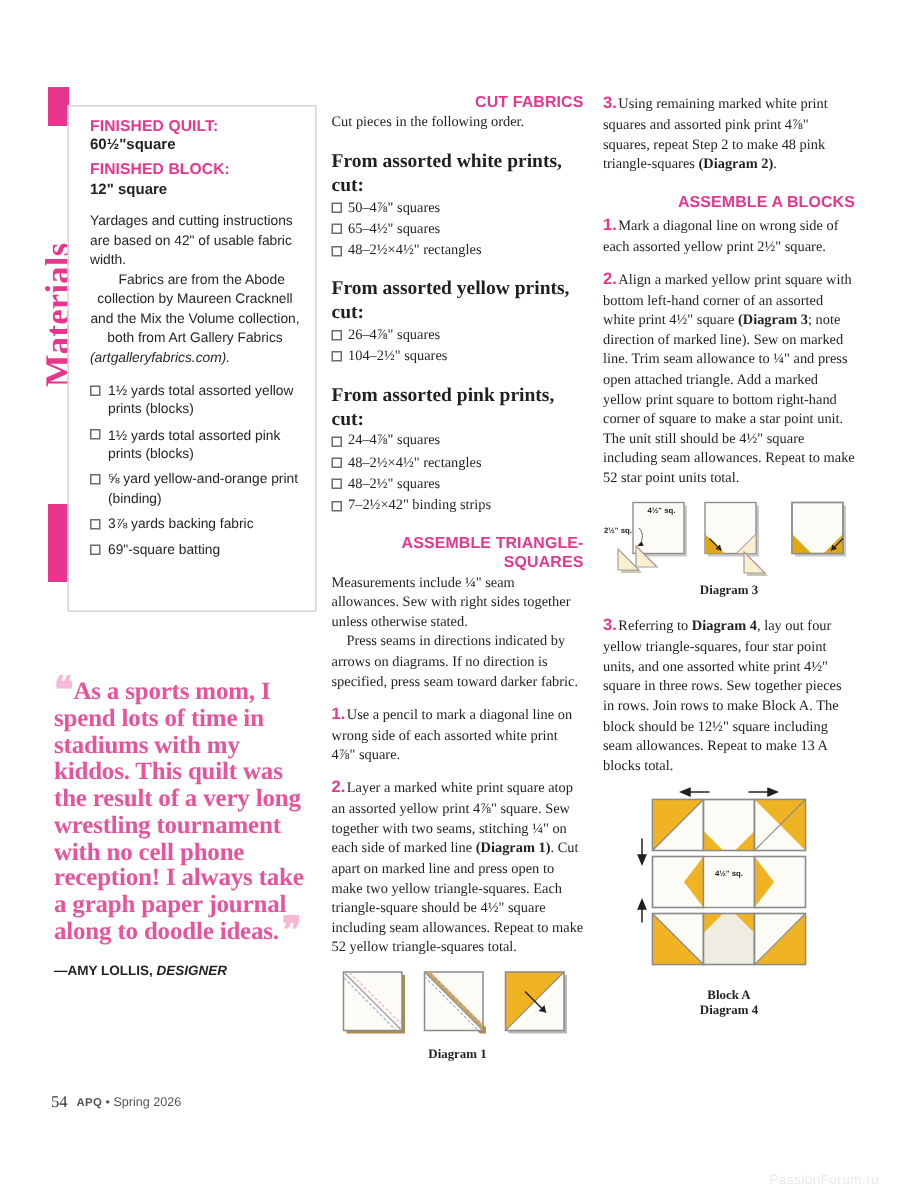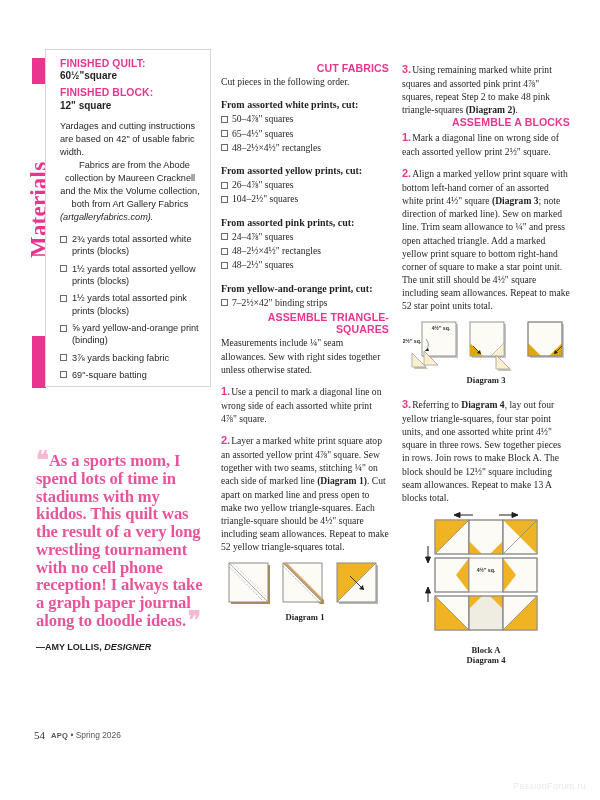--- a/index.html
+++ b/index.html
@@ -23,21 +23,21 @@
   .mat-word{
     flex:1 1 auto;display:flex;align-items:center;justify-content:center;
     writing-mode:vertical-rl;transform:rotate(180deg);
     font-family:"Liberation Serif", serif;
     font-weight:bold;font-size:23px;letter-spacing:.2px;
     color:#e8368f;white-space:nowrap;
   }
 
   
   .mat-box{
-    position:absolute;left:45px;top:49px;width:166px;height:338px;
+    position:absolute;left:45px;top:70px;width:166px;height:338px;
     border:1px solid #d9d6d2;background:#fff;box-sizing:border-box;
     padding:8px 10px 0 14px;
   }
   .mat-h{
     font-family:"Liberation Sans", sans-serif;
     font-weight:bold;font-size:10.4px;color:#e8368f;
     letter-spacing:.1px;line-height:1.18;
   }
   .mat-v{
     font-family:"Liberation Sans", sans-serif;
@@ -84,24 +84,24 @@
   
   .col{position:absolute;width:168px;}
   .col2{left:221px;top:62px;}
   .col3{left:402px;top:62px;}
 
   h2.sec{
     font-family:"Liberation Sans", sans-serif;
     font-weight:bold;font-size:10.6px;color:#e8368f;
     margin:0 0 1px 0;line-height:1.16;letter-spacing:.1px;text-align:right;
   }
-  h2.sec.sp{}
+  h2.sec.sp{margin-top:13px;}
   h3.sub{
     font-family:"Liberation Serif", serif;
-    font-weight:bold;font-size:10px;color:#231f20;
+    font-weight:bold;font-size:13px;color:#231f20;
     margin:11px 0 2px 0;line-height:1.2;
   }
   p.body{
     font-family:"Liberation Serif", serif;
     font-size:9.6px;line-height:1.37;color:#231f20;margin:0 0 0 0;
   }
   p.body + p.body{margin-top:8px;}
   p.body .ind{display:block;text-indent:10px;}
   .step-n{
     font-family:"Liberation Sans", sans-serif;
@@ -166,21 +166,20 @@
     <div class="mat-h">FINISHED BLOCK:</div>
     <div class="mat-v">12" square</div>
 
     <div class="mat-p">
       <span>Yardages and cutting instructions are based on 42" of usable fabric width.</span>
       <span class="ind">Fabrics are from the Abode collection by Maureen Cracknell and the Mix the Volume collection, both from Art Gallery Fabrics</span>
       <span class="ital">(artgalleryfabrics.com).</span>
     </div>
 
     <div class="mat-list">
-      <div class="mat-li">2¾ yards total assorted white prints (blocks)</div>
       <div class="mat-li">1½ yards total assorted yellow prints (blocks)</div>
       <div class="mat-li">1½ yards total assorted pink prints (blocks)</div>
       <div class="mat-li">⅝ yard yellow-and-orange print (binding)</div>
       <div class="mat-li">3⅞ yards backing fabric</div>
       <div class="mat-li">69"-square batting</div>
     </div>
   </div>
 
   <div class="quote">
     <div class="quote-txt"><span class="qm open">❝</span><span>As a sports mom, I spend lots of time in stadiums with my kiddos. This quilt was the result of a very long wrestling tournament with no cell phone reception! I always take a graph paper journal along to doodle ideas.</span><span class="qm close">❞</span></div>
@@ -198,26 +197,26 @@
 
     <h3 class="sub">From assorted yellow prints, cut:</h3>
     <div class="cut-li">26–4⅞" squares</div>
     <div class="cut-li">104–2½" squares</div>
 
     <h3 class="sub">From assorted pink prints, cut:</h3>
     <div class="cut-li">24–4⅞" squares</div>
     <div class="cut-li">48–2½×4½" rectangles</div>
     <div class="cut-li">48–2½" squares</div>
 
-    <h3 class="sub">From yellow-and-orange print, cut:</h3>
     <div class="cut-li">7–2½×42" binding strips</div>
 
     <h2 class="sec sp"><span>ASSEMBLE TRIANGLE-</span><br><span>SQUARES</span></h2>
     <p class="body">
       <span>Measurements include ¼" seam allowances. Sew with right sides together unless otherwise stated.</span>
+      <span class="ind">Press seams in directions indicated by arrows on diagrams. If no direction is specified, press seam toward darker fabric.</span>
     </p>
 
     <p class="body"><span class="step-n">1.</span><span>Use a pencil to mark a diagonal line on wrong side of each assorted white print 4⅞" square.</span></p>
 
     <p class="body"><span class="step-n">2.</span><span>Layer a marked white print square atop an assorted yellow print 4⅞" square. Sew together with two seams, stitching ¼" on each side of marked line </span><b class="inl">(Diagram 1)</b><span>. Cut apart on marked line and press open to make two yellow triangle-squares. Each triangle-square should be 4½" square including seam allowances. Repeat to make 52 yellow triangle-squares total.</span></p>
 
     <div class="dwrap">
       <div class="drow">
         <svg width="46" height="46" viewBox="0 0 46 46">
           <rect x="3" y="3" width="39" height="39" fill="#b08a4a"></rect>

